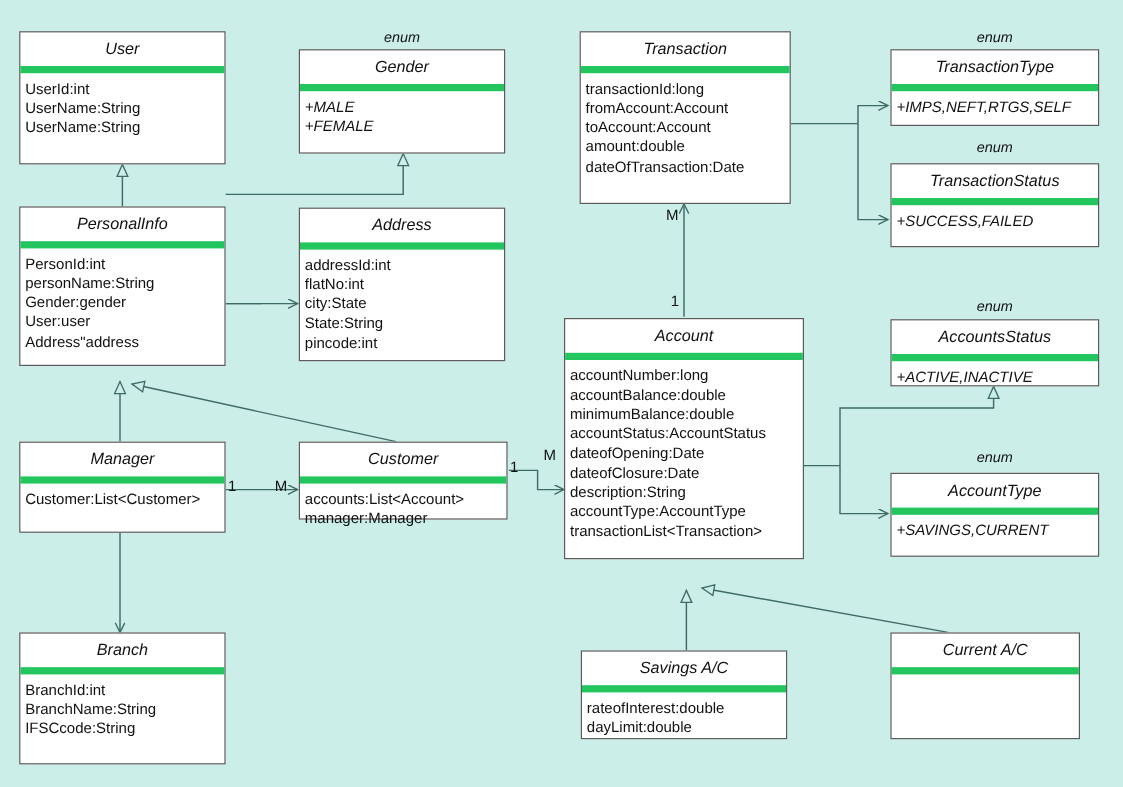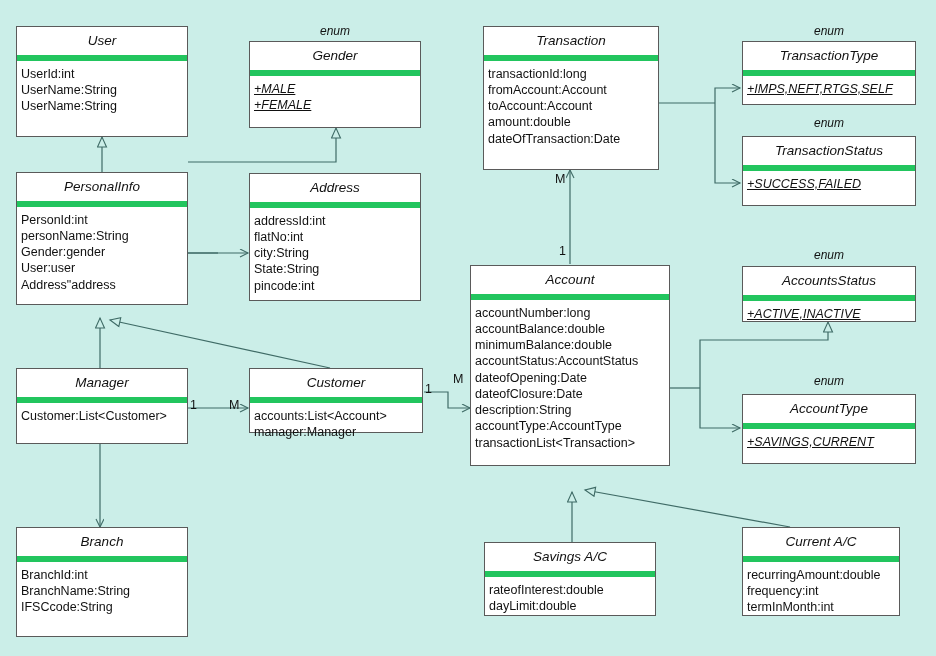--- a/index.html
+++ b/index.html
@@ -48,21 +48,20 @@
     font-size: 12.5px;
     color: #111;
     padding: 5px 4px 6px 4px;
     line-height: 1.3;
   }
   .uml-attrs div {
     white-space: nowrap;
   }
   .uml-class.enum .uml-attrs {
     font-style: italic;
-    text-decoration: underline;
   }
   .stereotype {
     position: absolute;
     font-size: 12px;
     font-style: italic;
     color: #111;
     text-align: center;
     z-index: 6;
     white-space: nowrap;
   }
@@ -179,21 +178,21 @@
       <div>User:user</div>
       <div>Address"address</div>
     </div>
   </div>
 
   <div class="uml-class" style="left:249px; top:173px; width:172px; height:128px;">
     <div class="uml-name">Address</div>
     <div class="uml-attrs">
       <div>addressId:int</div>
       <div>flatNo:int</div>
-      <div>city:String</div>
+      <div>city:State</div>
       <div>State:String</div>
       <div>pincode:int</div>
     </div>
   </div>
 
   <div class="uml-class" style="left:470px; top:265px; width:200px; height:201px;">
     <div class="uml-name">Account</div>
     <div class="uml-attrs">
       <div>accountNumber:long</div>
       <div>accountBalance:double</div>
@@ -250,25 +249,20 @@
   <div class="uml-class" style="left:484px; top:542px; width:172px; height:74px;">
     <div class="uml-name">Savings A/C</div>
     <div class="uml-attrs">
       <div>rateofInterest:double</div>
       <div>dayLimit:double</div>
     </div>
   </div>
 
   <div class="uml-class" style="left:742px; top:527px; width:158px; height:89px;">
     <div class="uml-name">Current A/C</div>
-    <div class="uml-attrs">
-      <div>recurringAmount:double</div>
-      <div>frequency:int</div>
-      <div>termInMonth:int</div>
-    </div>
   </div>
 
   <div class="mult" style="left:190px; top:398px;">1</div>
   <div class="mult" style="left:229px; top:398px;">M</div>
   <div class="mult" style="left:425px; top:382px;">1</div>
   <div class="mult" style="left:453px; top:372px;">M</div>
   <div class="mult" style="left:559px; top:244px;">1</div>
   <div class="mult" style="left:555px; top:172px;">M</div>
 
 </div>

